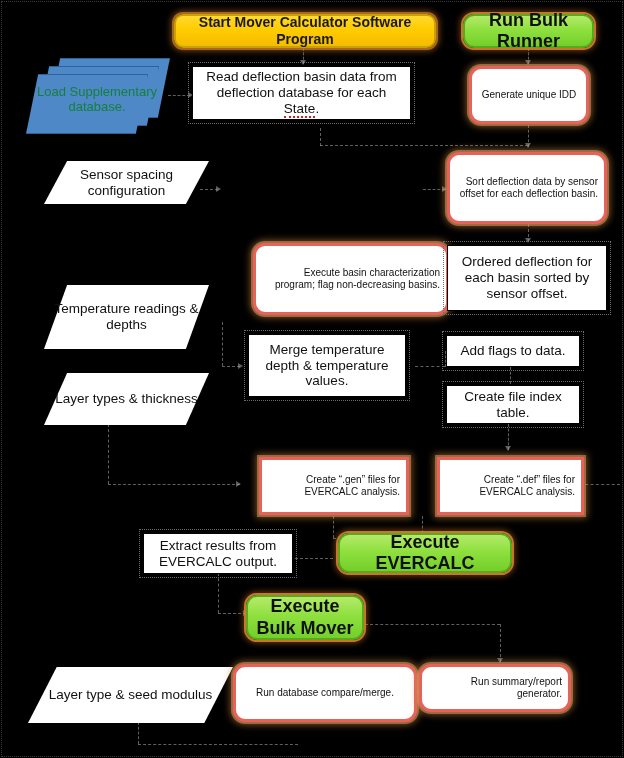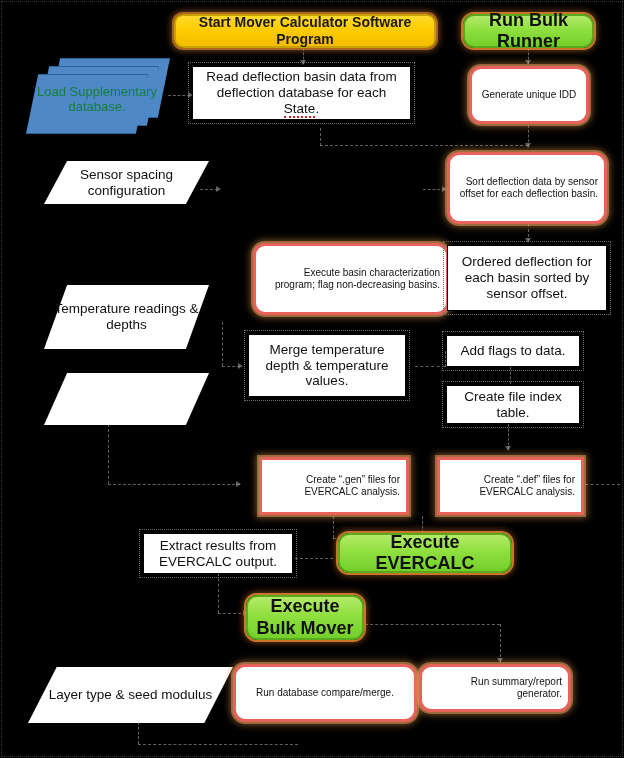--- a/index.html
+++ b/index.html
@@ -230,20 +230,21 @@
   <div class="node proc" style="left:446px;top:335px;width:134px;height:32px;">
     <span class="txt">Add flags to data.</span>
   </div>
 
   <div class="node proc" style="left:446px;top:385px;width:134px;height:39px;">
     <span class="txt">Create file index table.</span>
   </div>
 
   <div class="node para" style="left:44px;top:373px;width:165px;height:52px;">
     <div class="shape"></div>
+    <span class="txt">Layer types &amp; thickness</span>
   </div>
 
   <div class="node redbox sharp" style="left:259px;top:457px;width:150px;height:58px;">
     <span class="txt">Create “.gen” files for EVERCALC analysis.</span>
   </div>
 
   <div class="node redbox sharp" style="left:437px;top:457px;width:147px;height:58px;">
     <span class="txt">Create “.def” files for EVERCALC analysis.</span>
   </div>
 

